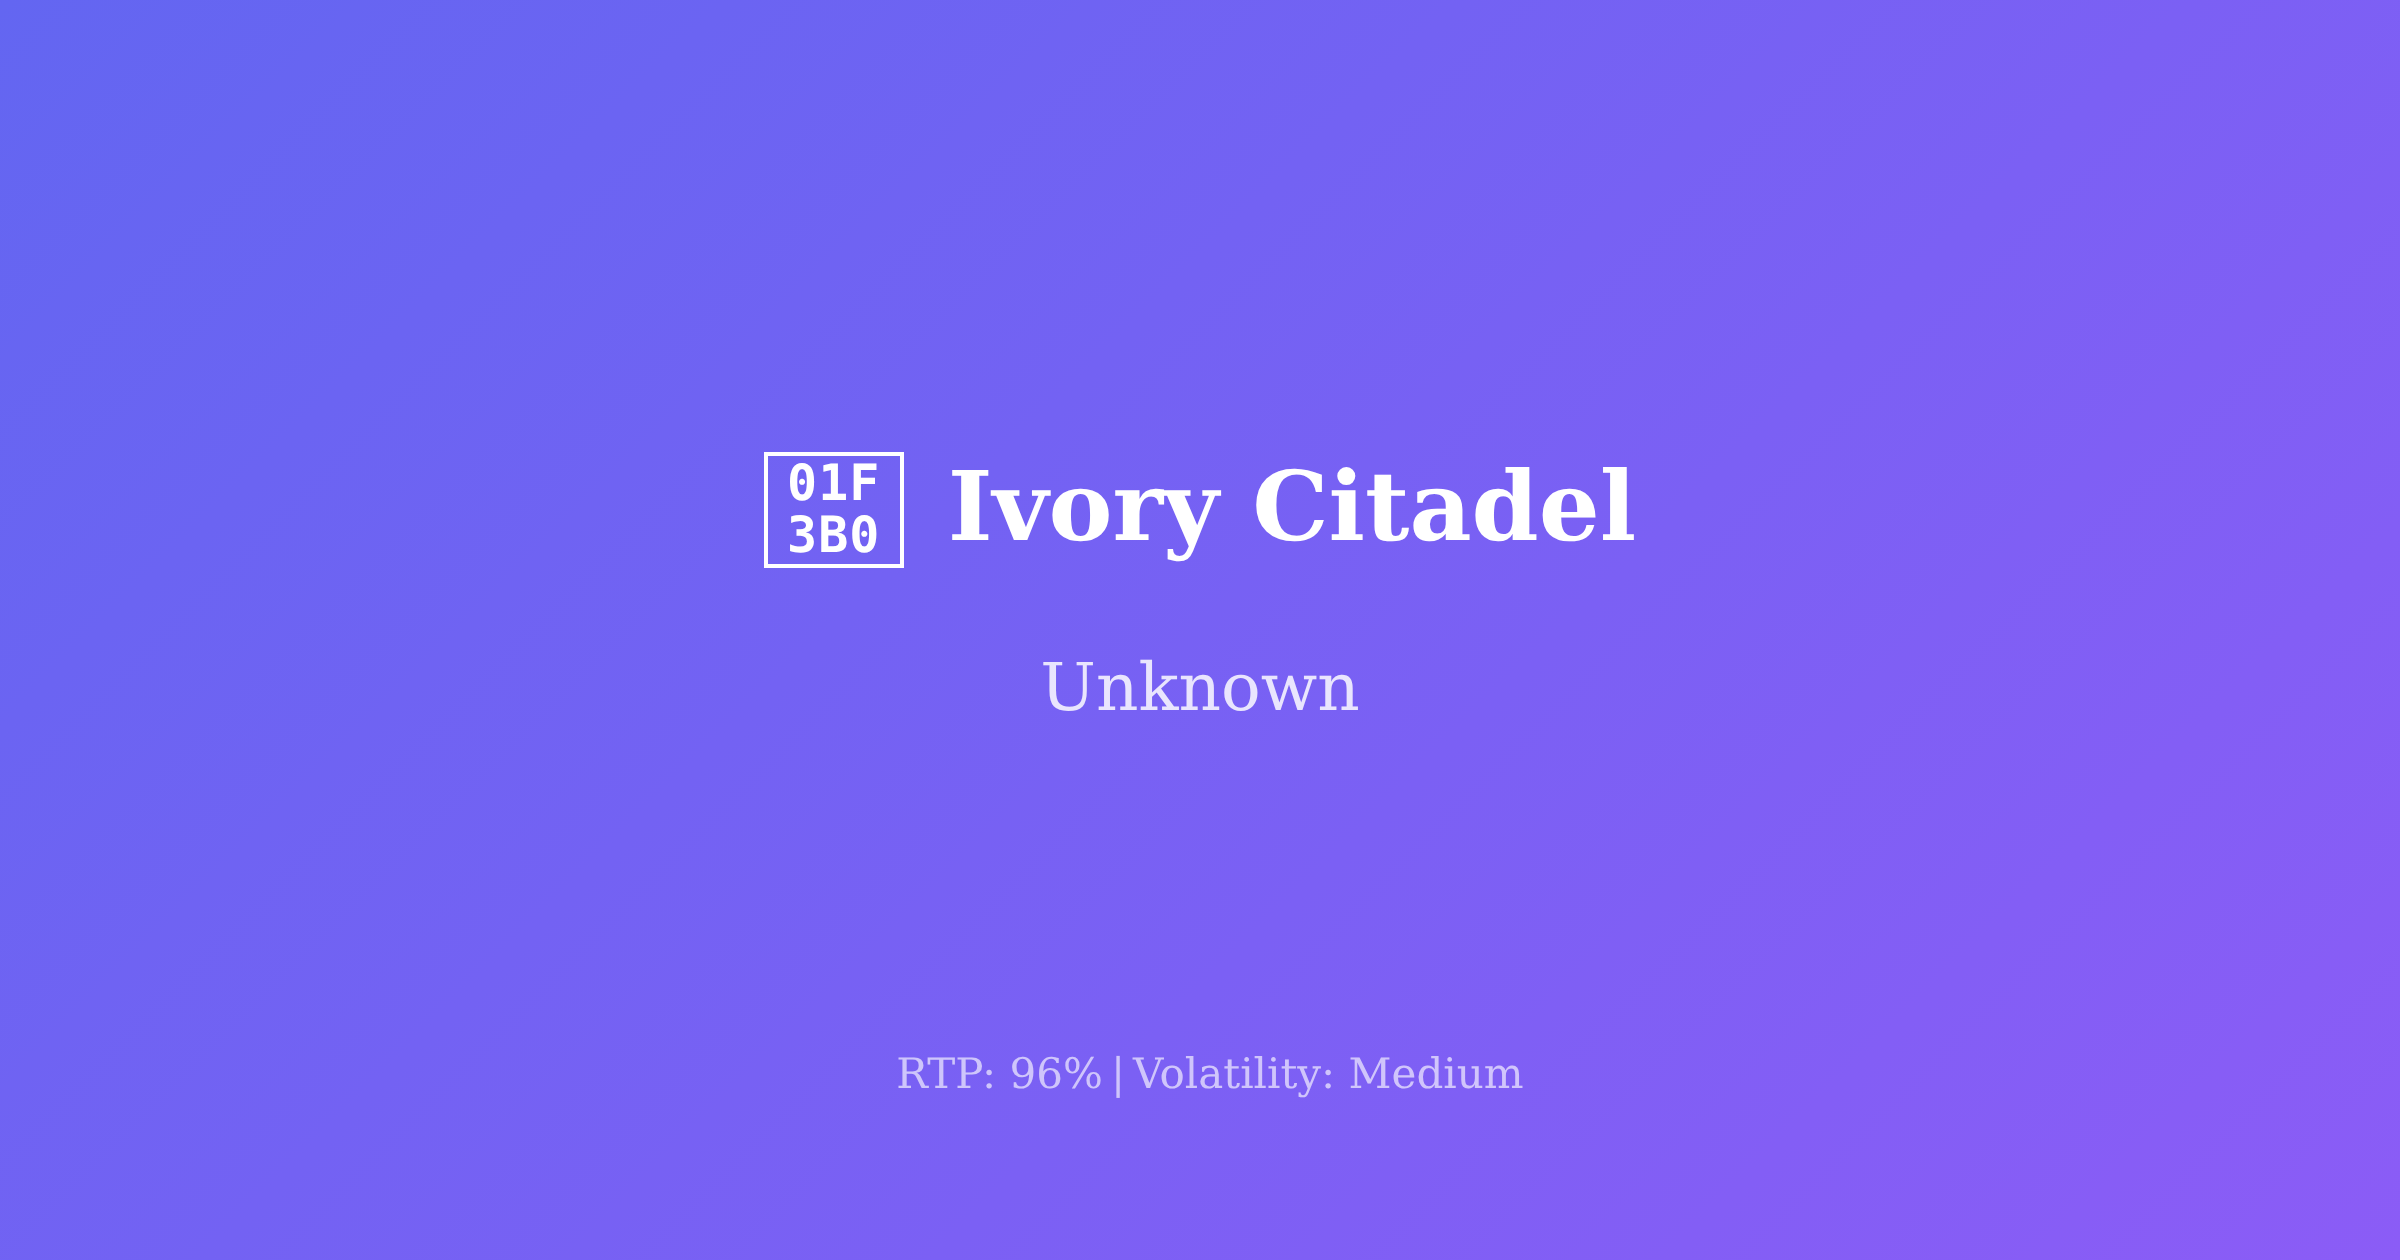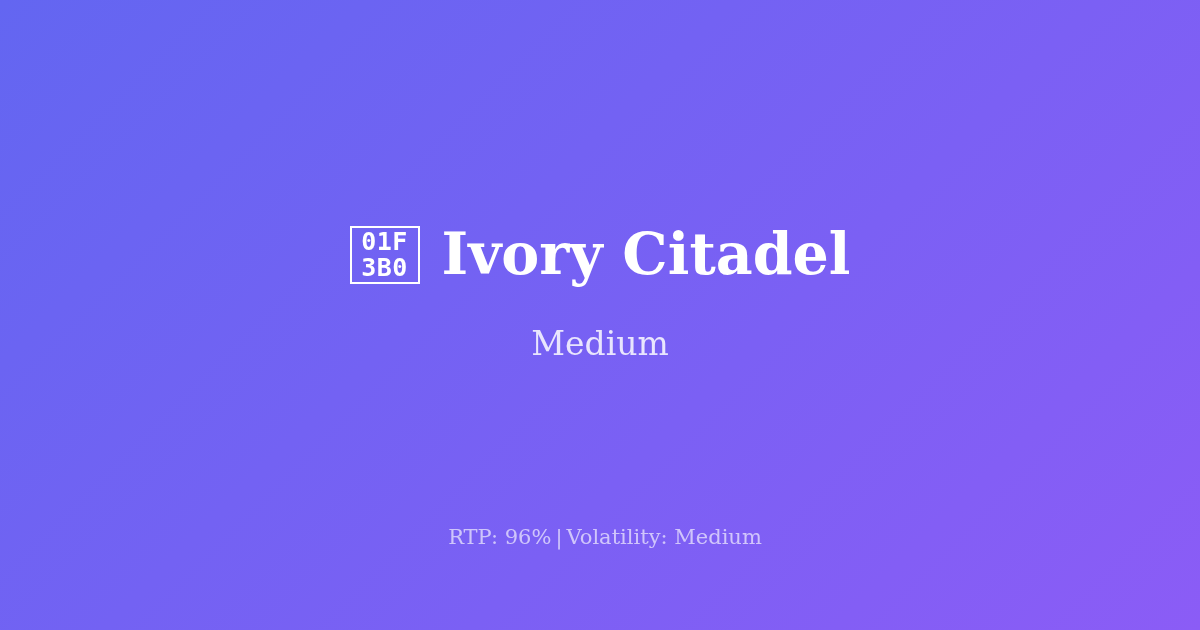--- a/index.html
+++ b/index.html
@@ -74,21 +74,21 @@
 
   .tofu-glyph .tofu-line {
     display: block;
     height: 26px;
   }
 
   #page-title {
     color: #ffffff;
     font-family: "DejaVu Serif", "Liberation Serif", serif;
     font-weight: 700;
-    font-size: 57px;
+    font-size: 48px;
     line-height: 1;
     letter-spacing: 0px;
     margin: 0;
   }
 
   #page-subtitle {
     margin: 0;
     margin-top: 44px;
     color: rgba(255, 255, 255, 0.84);
     font-family: "DejaVu Serif", "Liberation Serif", serif;
@@ -127,21 +127,21 @@
 
       <span class="tofu-glyph">
         <span class="tofu-line">01F</span>
         <span class="tofu-line">3B0</span>
       </span>
 
       <h1 id="page-title">Ivory Citadel</h1>
 
     </div>
 
-    <p id="page-subtitle">Medium</p>
+    <p id="page-subtitle">Unknown</p>
 
   </div>
 
   <div id="meta-line">
     <span>RTP: 96%</span><span class="meta-sep">|</span><span>Volatility: Medium</span>
   </div>
 
 </div>
 
 </body></html>

